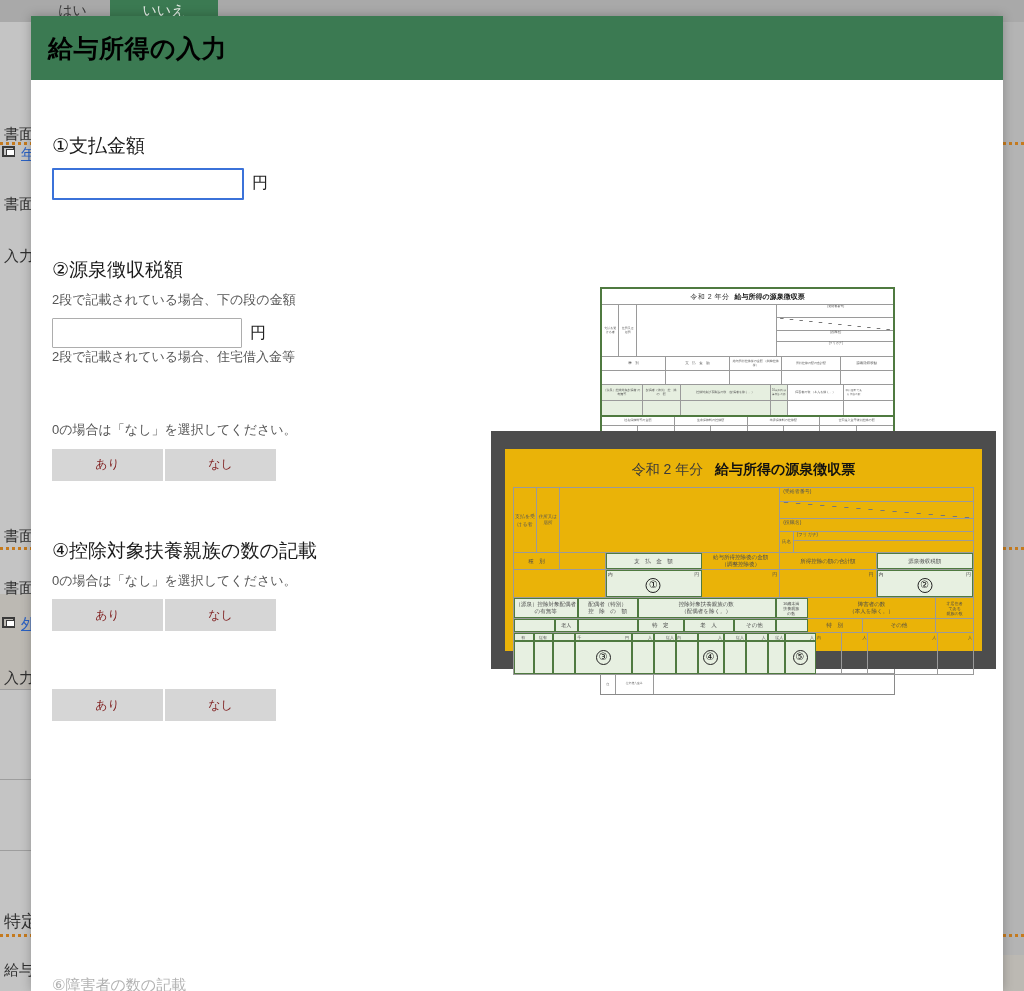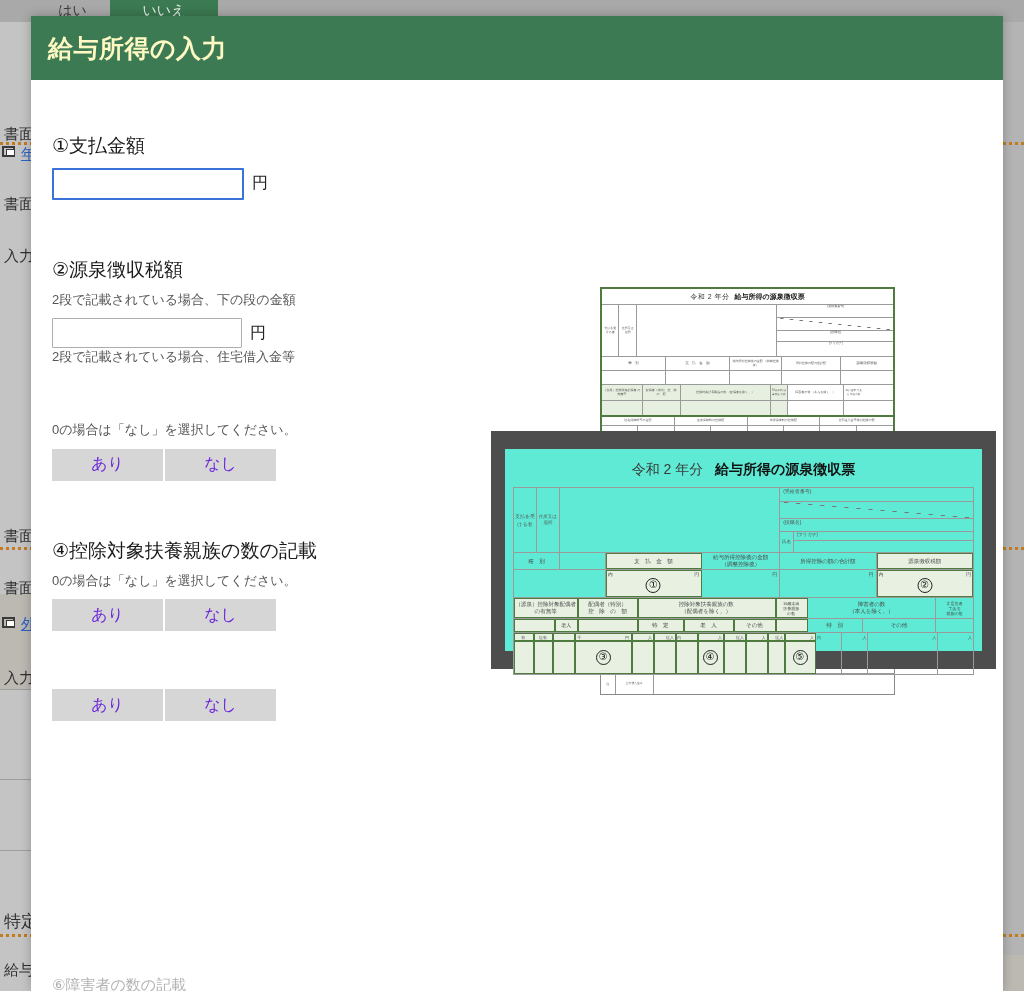--- a/index.html
+++ b/index.html
@@ -63,21 +63,21 @@
     background: #ffffff;
     box-shadow: 0 0 10px rgba(0,0,0,.25);
     overflow: hidden;
   }
   .modal-header {
     height: 64px; background: #3b7a52;
     display: flex; align-items: center;
     padding: 0 0 0 17px;
   }
   .modal-title {
-    color: #fef9c3; font-size: 25px; font-weight: bold; letter-spacing: .5px;
+    color: #000000; font-size: 25px; font-weight: bold; letter-spacing: .5px;
   }
   .modal-body {
     position: relative;
     padding: 22px 0 0 21px;
     height: 911px;
   }
   .intro { font-size: 15px; color: #222; line-height: 1.85; }
 
   .form-col { width: 400px; margin-top: 30px; }
 
@@ -110,21 +110,21 @@
   .help-icon {
     width: 17px; height: 17px; border-radius: 50%; background: #4a4a4a;
     color: #fff; font-size: 12px; font-weight: bold;
     display: inline-flex; align-items: center; justify-content: center;
     flex: none;
   }
 
   .btn-group { display: flex; gap: 2px; margin-top: 2px; }
   .toggle-btn {
     width: 111px; height: 32px; background: #d6d6d6; border: none;
-    font-size: 16px; color: #6d28d9; cursor: pointer;
+    font-size: 12px; color: #7f1d1d; cursor: pointer;
     font-family: Liberation Serif, serif;
   }
 
   .spacer-lg { height: 56px; }
   .spacer-md { height: 46px; }
 
   .cut-text {
     position: absolute; left: 21px; bottom: -4px;
     font-size: 15px; color: #1a1a1a; opacity: .35;
   }
@@ -154,21 +154,21 @@
 
   .callout-arrow {
     position: absolute; left: 0; top: 0; width: 0; height: 0;
   }
 
   .slip-big {
     position: absolute; left: 30px; top: 161px;
     width: 505px; height: 238px;
     background: #4d4d4d; padding: 18px 14px;
   }
-  .slip-big-inner { background: #5eead4; width: 100%; height: 100%; position: relative; padding: 6px 8px; }
+  .slip-big-inner { background: #eab308; width: 100%; height: 100%; position: relative; padding: 6px 8px; }
 
   .big-title { text-align: center; font-size: 14px; color: #3a3a3a; padding: 6px 0 8px 0; white-space: nowrap; }
   .big-title b { color: #111; font-weight: bold; }
 
   .bcell { border-right: 1px solid #9a9a9a; font-size: 5.5px; color: #4a4a4a;
            display: flex; align-items: center; justify-content: center;
            text-align: center; line-height: 1.25; overflow: hidden; padding: 0 1px; }
   .bcell.green { background: #e7f0e1; }
   .bcell.greenframe { outline: 1.5px solid #4f7a40; outline-offset: -1.5px; }
   .bcell.last { border-right: none; }

